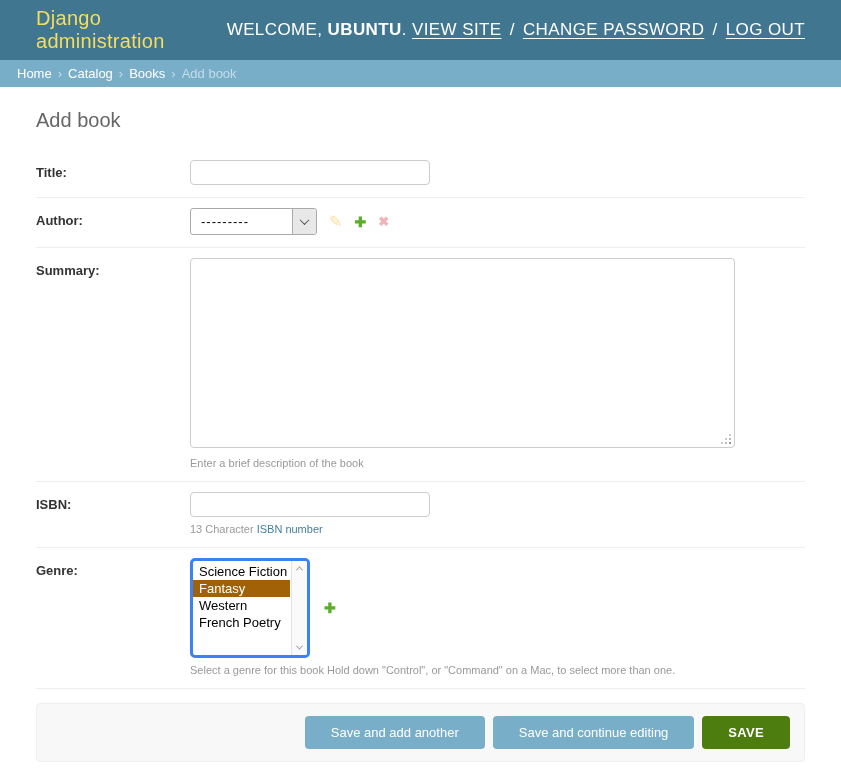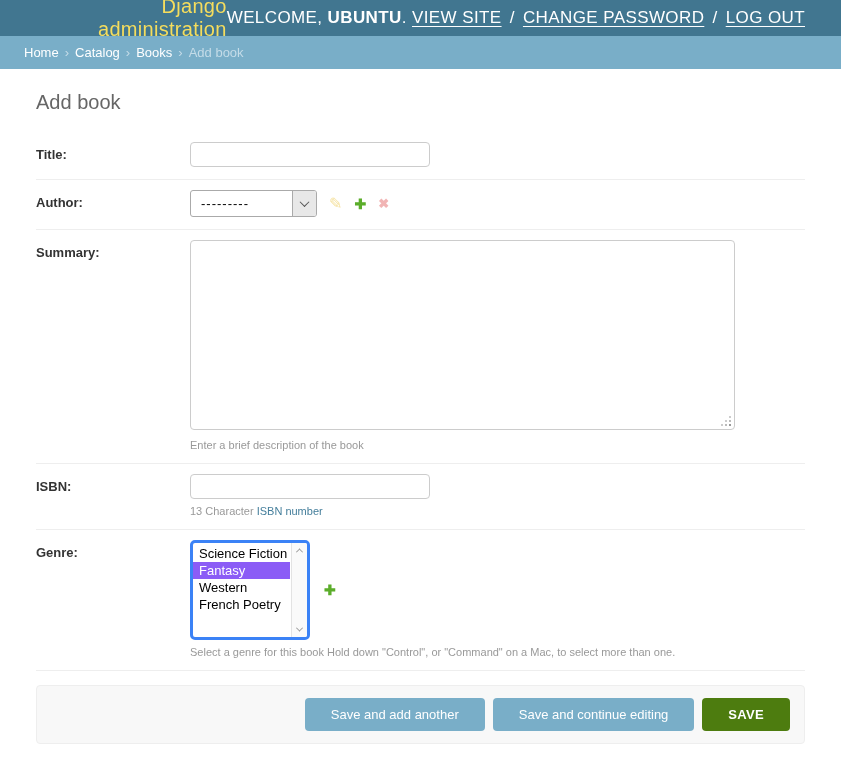--- a/index.html
+++ b/index.html
@@ -8,24 +8,23 @@
     width: 841px; height: 780px;
     background: #fff;
     font-family: "Liberation Sans", sans-serif;
     color: #333;
     overflow: hidden;
   }
 
   
   #header {
     background: #417690;
-    height: 36px;
+    height: 60px;
     display: flex; align-items: center; justify-content: space-between;
     padding: 0 36px;
-    text-align: right;
   }
   #site-name {
     color: #f5dd5d;
     font-size: 20px;
     font-weight: 400;
     letter-spacing: .3px;
   }
   #user-tools {
     color: #fff;
     font-size: 17px;
@@ -38,23 +37,23 @@
   #user-tools a {
     color: #fff;
     text-decoration: underline;
     text-underline-offset: 3px;
     cursor: pointer;
   }
 
   
   .breadcrumbs {
     background: #79aec8;
-    height: 33px;
+    height: 27px;
     display: flex; align-items: center;
-    padding: 0 24px;
+    padding: 0 17px;
     font-size: 13px;
     color: #c4dce8;
   }
   .breadcrumbs a { color: #fff; text-decoration: none; cursor: pointer; }
   .breadcrumbs .crumb-sep { margin: 0 6px; color: #c4dce8; }
 
   
   #content { padding: 16px 36px 0 36px; }
   h1#page-title {
     color: #666;
@@ -162,21 +161,21 @@
     overflow: hidden;
   }
   .listbox .option {
     font-size: 13px;
     color: #000;
     padding: 1px 6px;
     white-space: nowrap;
     cursor: pointer;
   }
   .listbox .option.selected {
-    background: #8b5cf6;
+    background: #a16207;
     color: #fff;
   }
   .scrollbar {
     position: absolute; top: 0; right: 0; bottom: 0;
     width: 16px;
     background: #fafafa;
     border-left: 1px solid #e3e3e3;
     display: flex; flex-direction: column; justify-content: space-between; align-items: center;
     padding: 5px 0;
   }

